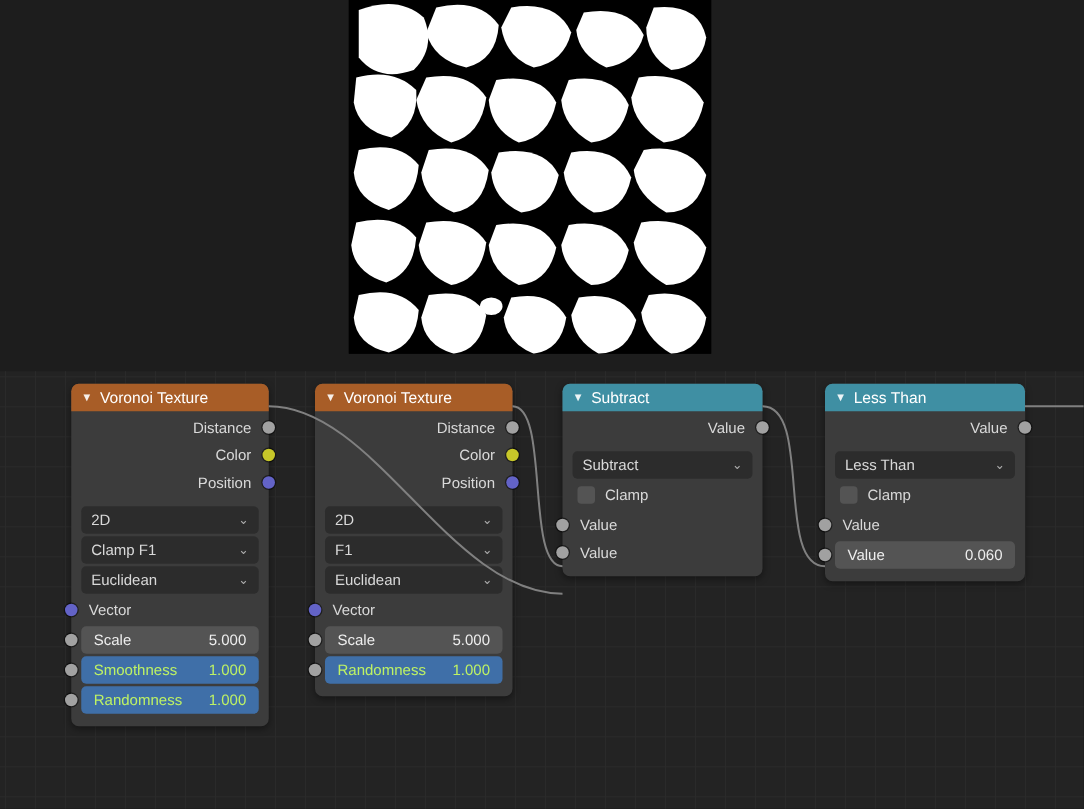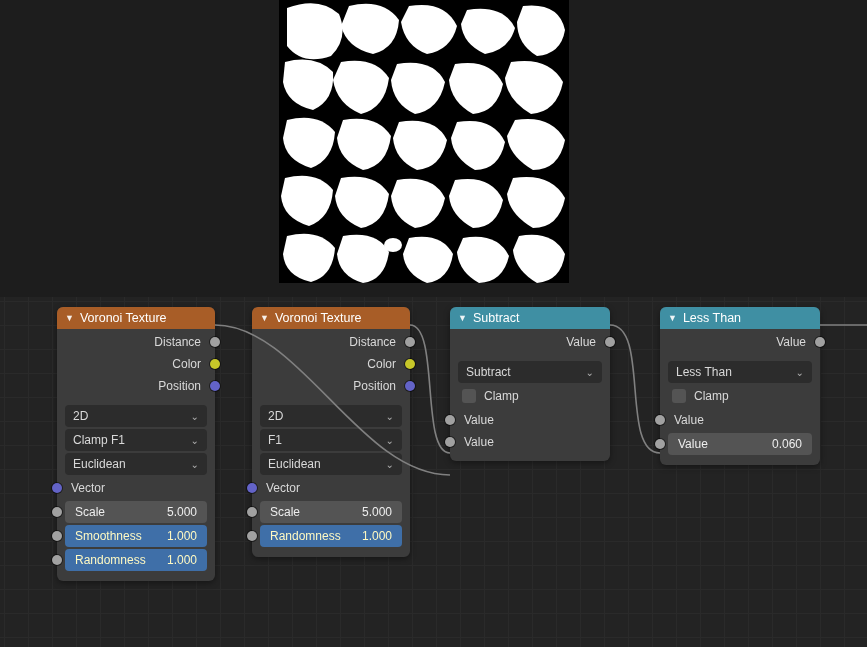--- a/index.html
+++ b/index.html
@@ -32,21 +32,21 @@
   .socket.out { right: -5px; }
   .socket.in { left: -5px; }
   .s-gray { background: #a1a1a1; }
   .s-yellow { background: #c7c729; }
   .s-purple { background: #6363c7; }
   
   .select { margin: 2px 8px; height: 22px; background: #2c2c2c; border-radius: 4px; display: flex; align-items: center; justify-content: space-between; padding: 0 8px; font-size: 12px; color: #d9d9d9; cursor: pointer; }
   .select .chev { font-size: 10px; opacity: .75; }
   
   .numfield { margin: 2px 8px; height: 22px; background: #545454; border-radius: 4px; display: flex; align-items: center; justify-content: space-between; padding: 0 10px; font-size: 12px; color: #eee; cursor: ew-resize; }
-  .numfield.blue { background: #3f6fa8; color: #fef9c3; }
+  .numfield.blue { background: #3f6fa8; color: #bef264; }
   
   .check-row { margin: 2px 8px; height: 22px; display: flex; align-items: center; gap: 8px; padding: 0 4px; }
   .checkbox { width: 14px; height: 14px; background: #545454; border-radius: 3px; cursor: pointer; }
   
   .wires { position: absolute; top: 297px; left: 0; width: 867px; height: 350px; pointer-events: none; z-index: 1; }
   .wires path { fill: none; stroke: #808080; stroke-width: 1.6; }
 </style>
 </head>
 <body>
 

